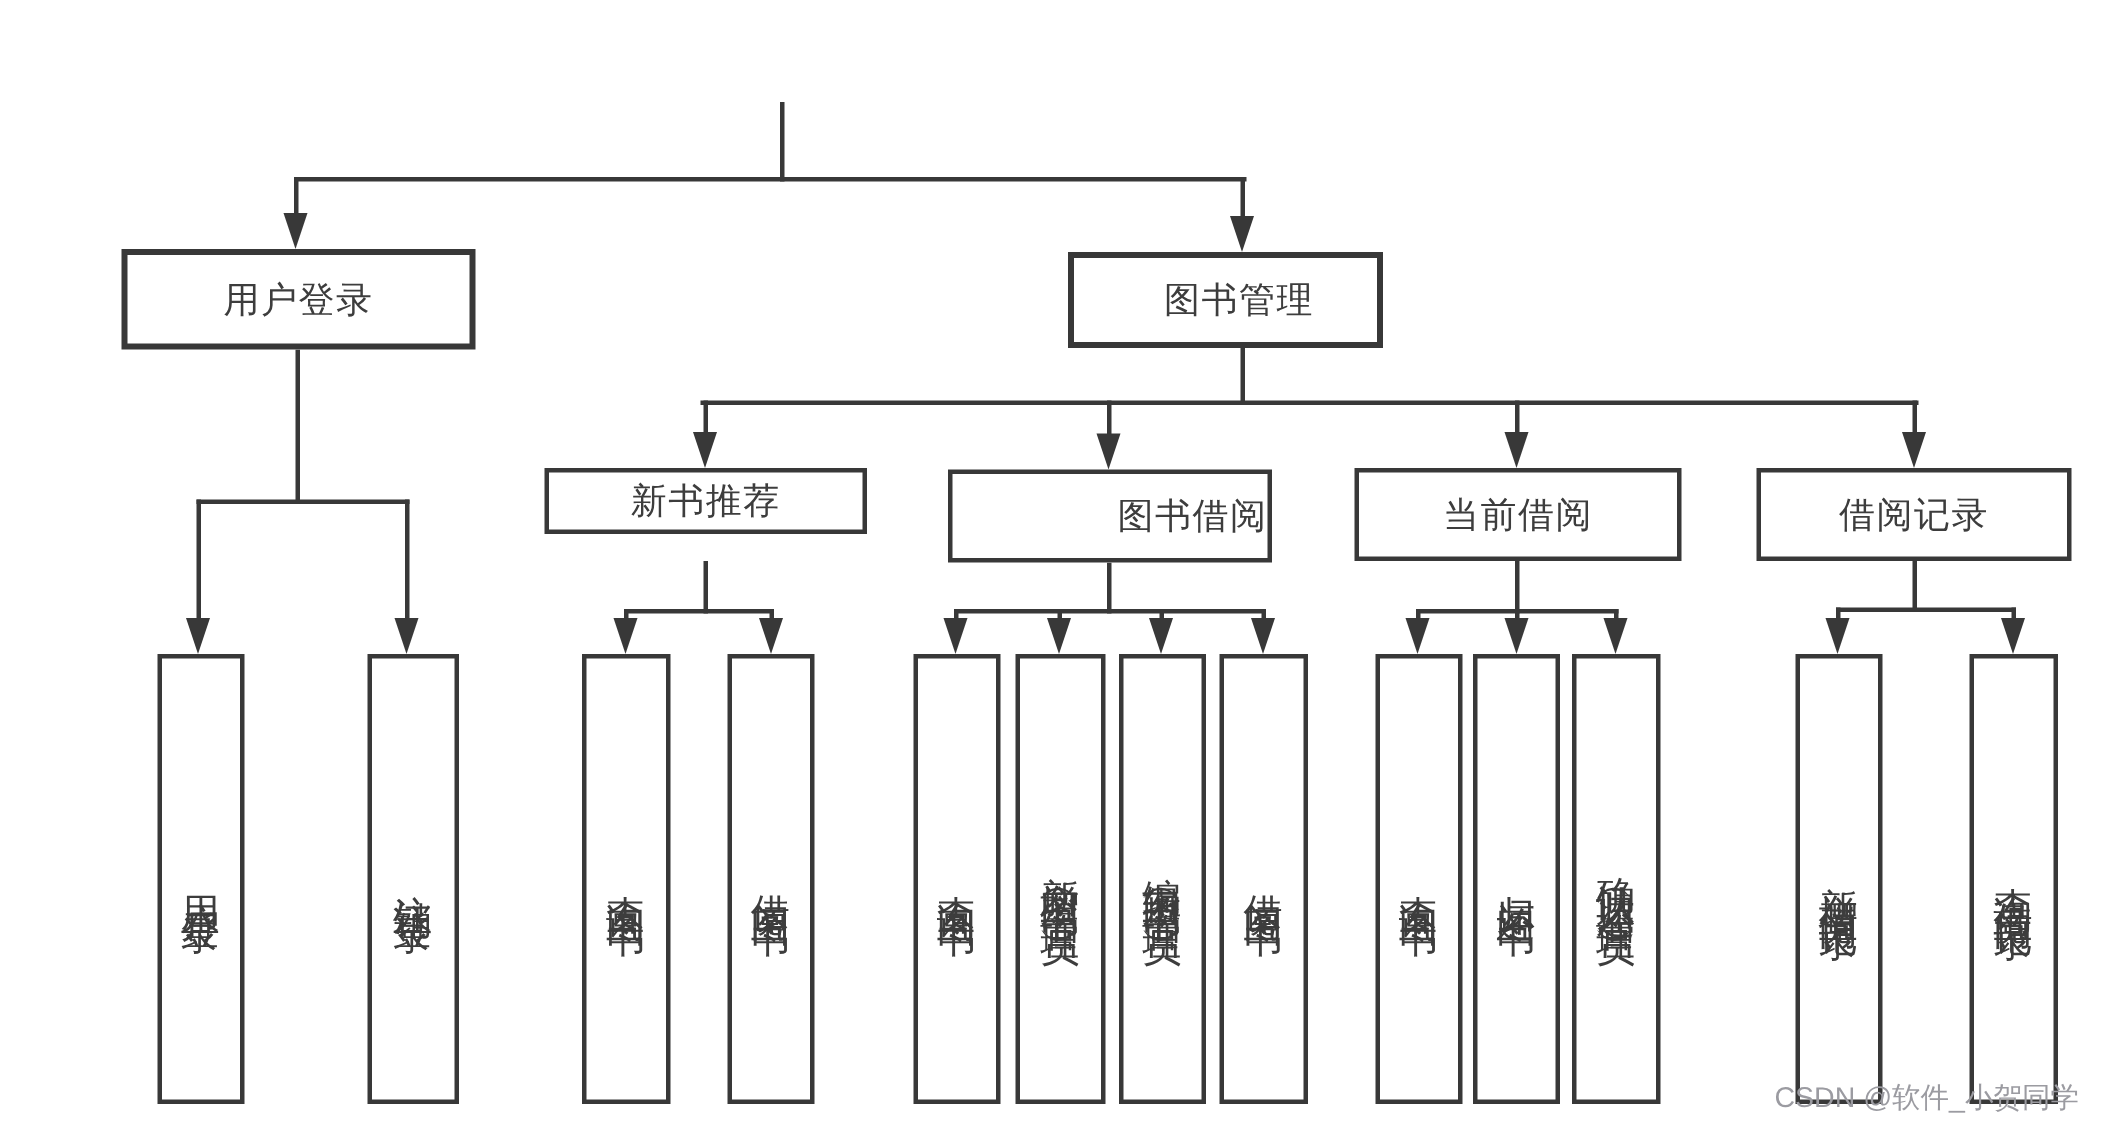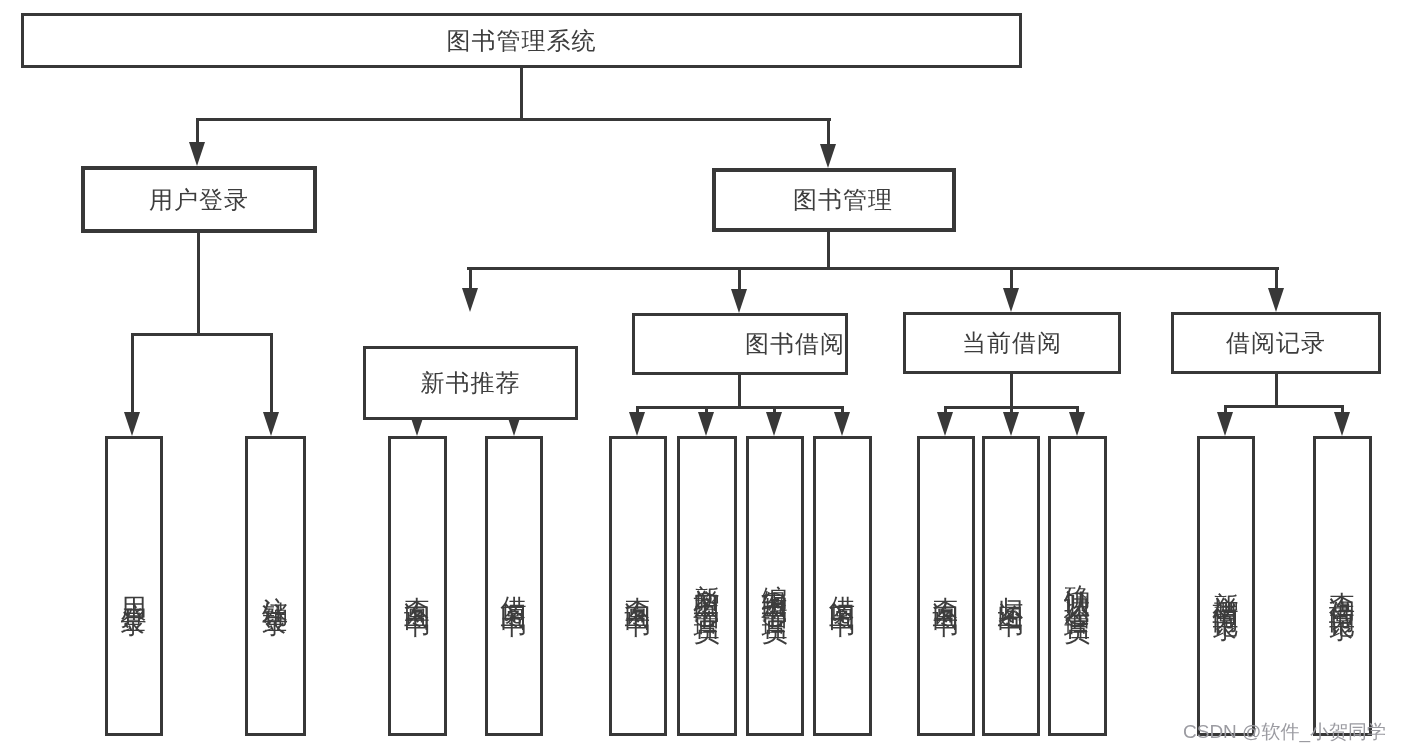--- a/index.html
+++ b/index.html
@@ -50,32 +50,29 @@
     color:var(--wm);
     z-index:3;
     white-space:nowrap;
   }
 </style>
 </head>
 <body>
 
 <div id="stage">
 
-  <div class="box" style="left:21px;top:13px;width:1001px;height:55px;">
-    <span>图书管理系统</span>
-  </div>
 
   <div class="box l2" style="left:81px;top:166px;width:236px;height:67px;">
     <span>用户登录</span>
   </div>
-  <div class="box l2" style="left:712px;top:168px;width:244px;height:64px;padding-left:18px;">
+  <div class="box l2" style="left:712px;top:168px;width:210px;height:64px;padding-left:18px;">
     <span>图书管理</span>
   </div>
 
-  <div class="box" style="left:363px;top:312px;width:215px;height:74px;margin-top:34px;">
+  <div class="box" style="left:363px;top:312px;width:215px;height:44px;">
     <span>新书推荐</span>
   </div>
   <div class="box" style="left:632px;top:313px;width:216px;height:62px;justify-content:flex-end;">
     <span>图书借阅</span>
   </div>
   <div class="box" style="left:903px;top:312px;width:218px;height:62px;">
     <span>当前借阅</span>
   </div>
   <div class="box" style="left:1171px;top:312px;width:210px;height:62px;align-items:center;">
     <span>借阅记录</span>

